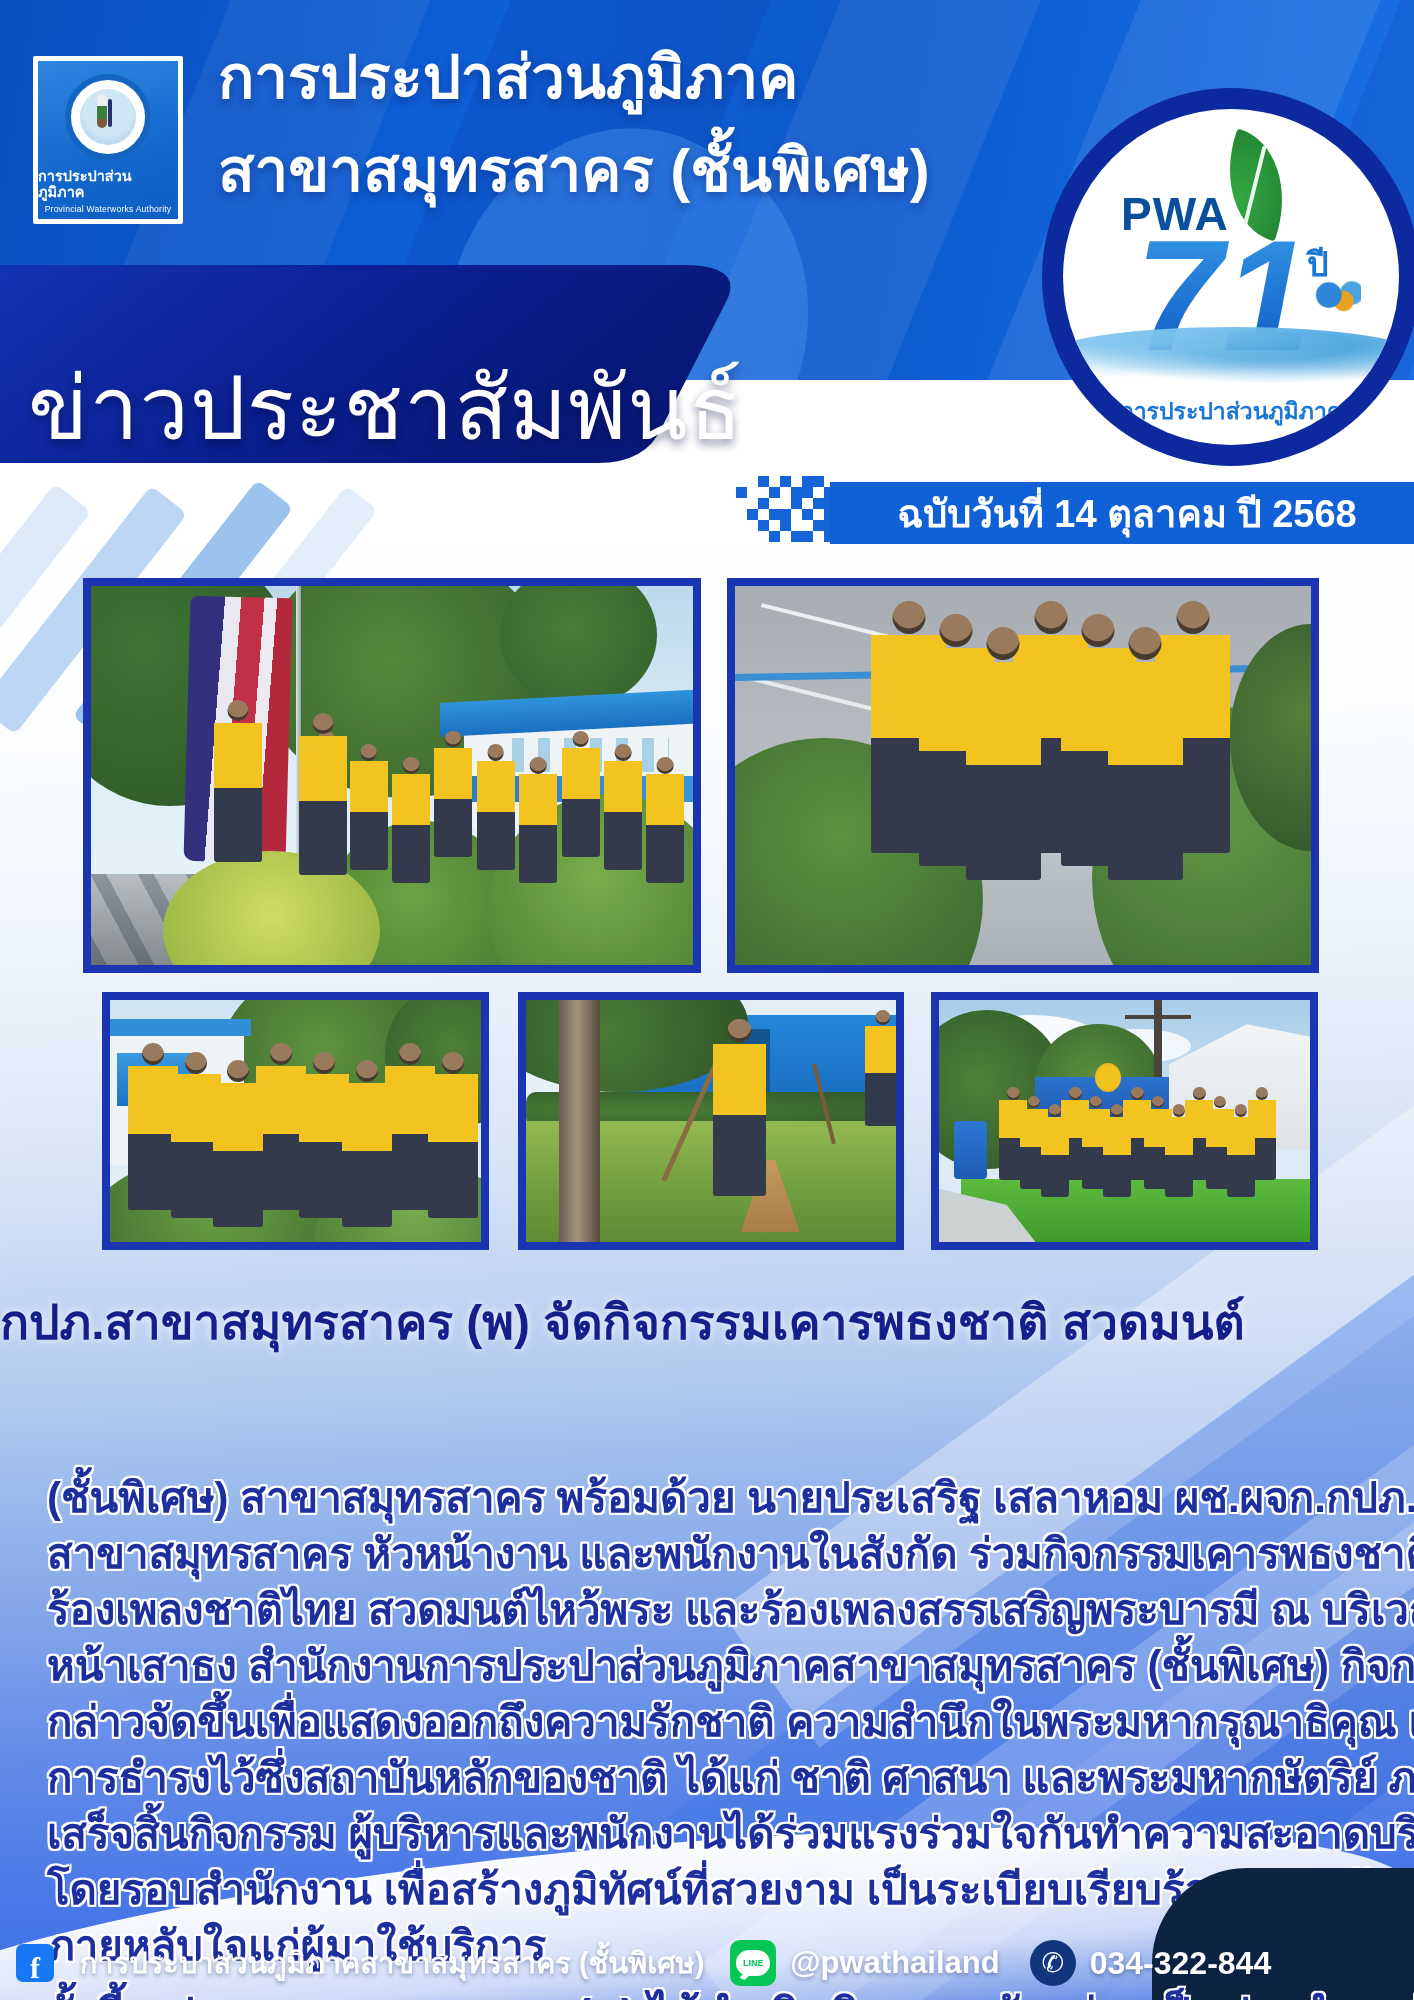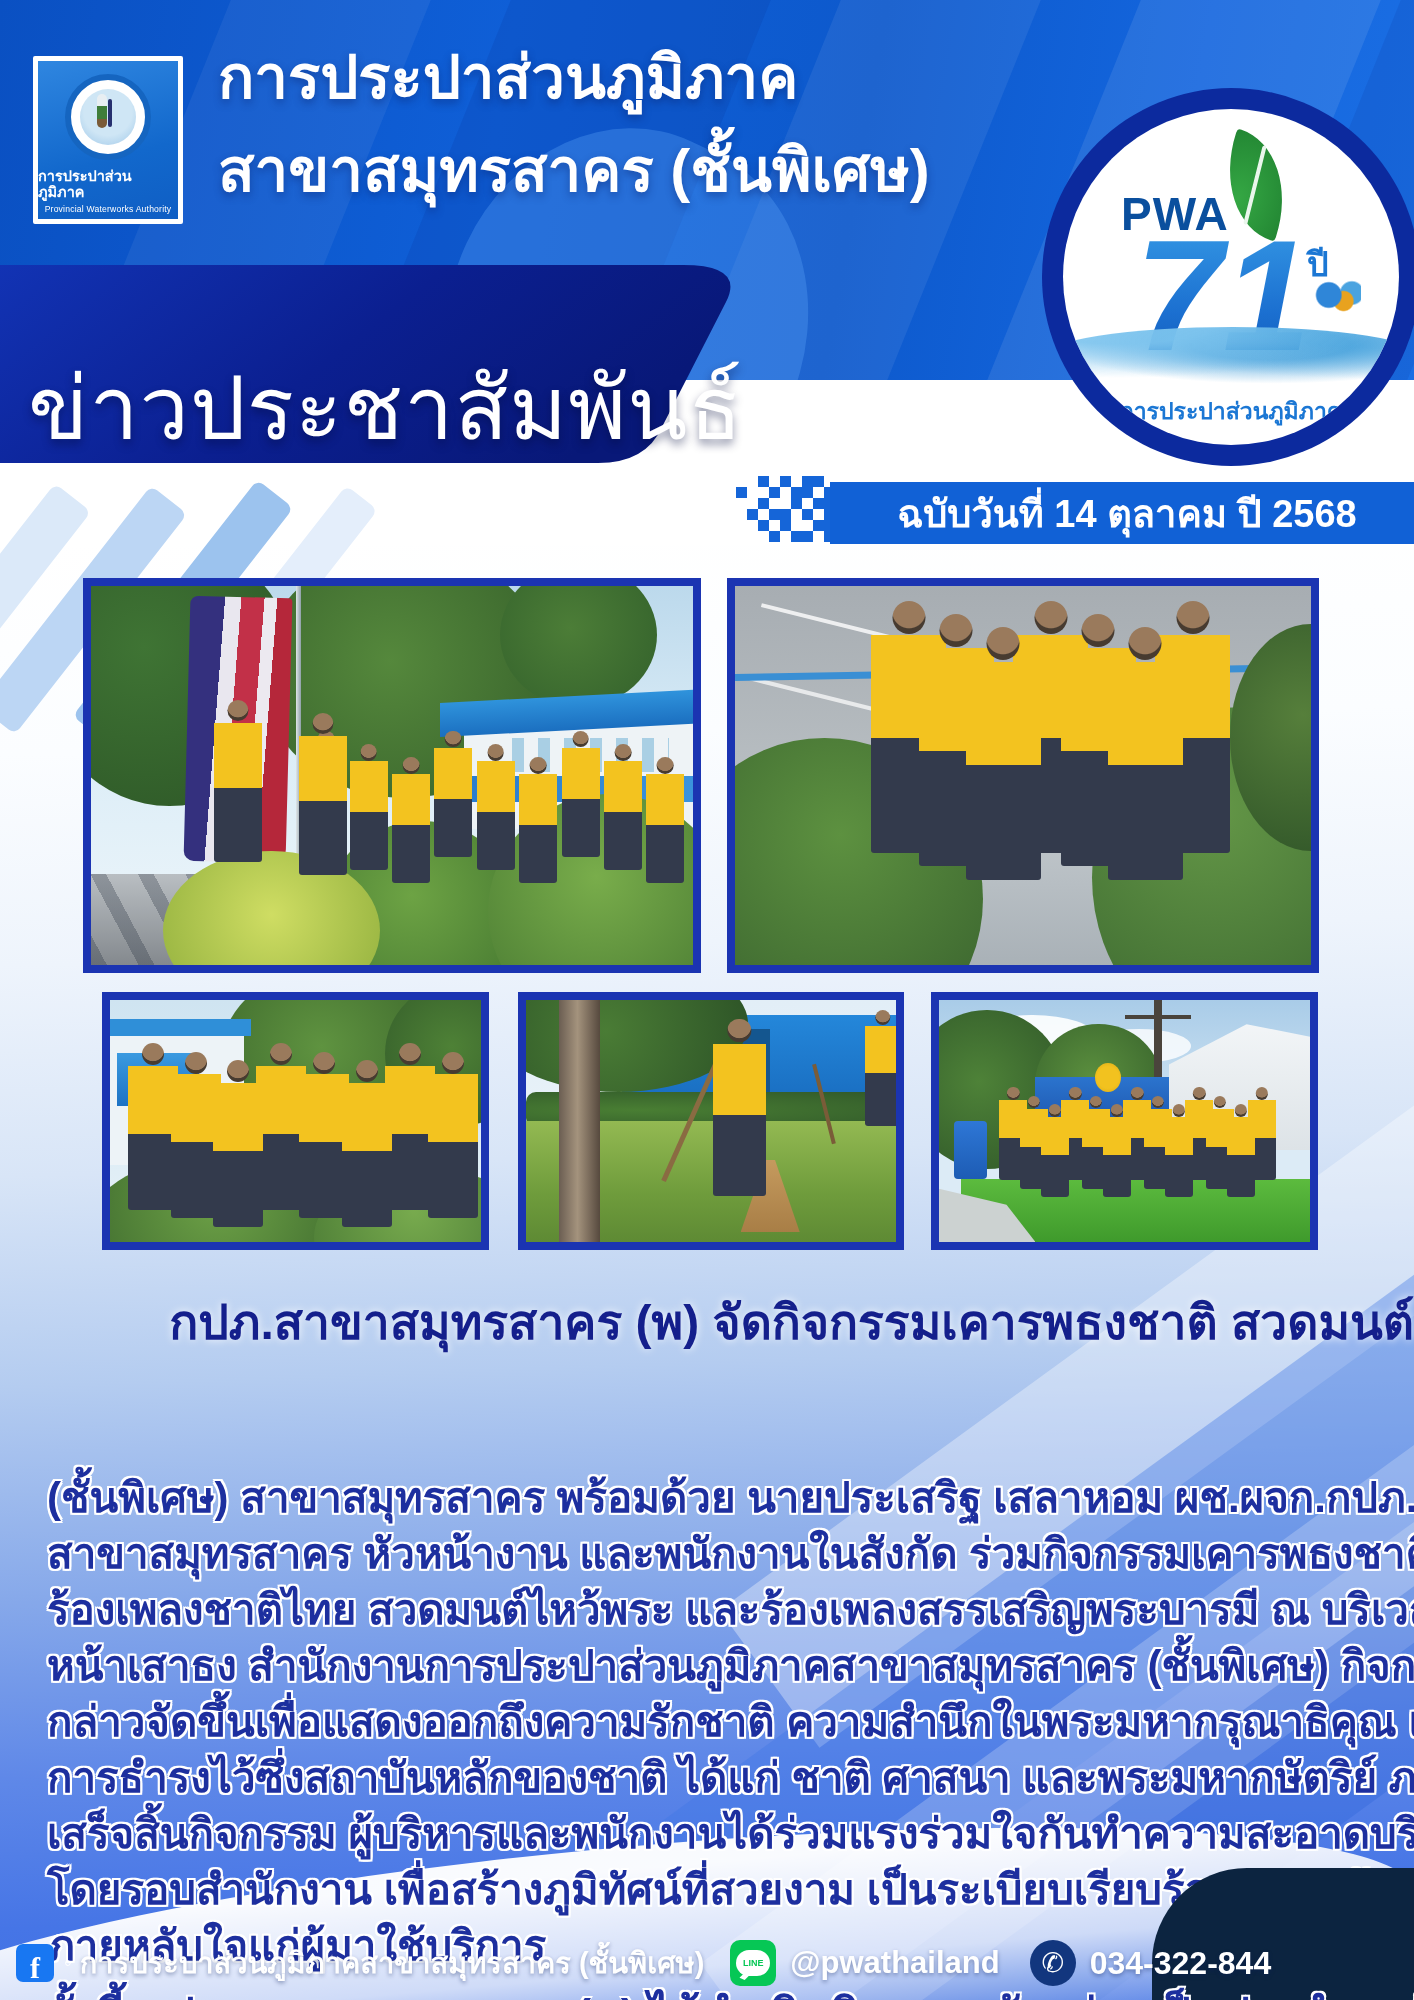--- a/index.html
+++ b/index.html
@@ -83,21 +83,21 @@
   .photo{position:absolute;border:8px solid var(--c-photo_border,#1b34b2);background:#9cc2dc;overflow:hidden;z-index:3;}
   .ph{position:absolute;}
   .blob{position:absolute;border-radius:50%;}
   .fig{position:absolute;border-radius:9px 9px 3px 3px;
     background:linear-gradient(180deg,rgba(0,0,0,0) 0 13%,#f3c31f 13% 54%,#333a4c 54% 100%);}
   .fig::before{content:"";position:absolute;top:-1%;left:50%;transform:translateX(-50%);
     width:44%;aspect-ratio:1/1;border-radius:50%;
     background:radial-gradient(circle at 50% 32%,#9a7a5c 58%,#473b30 62%);}
   .people{position:absolute;z-index:9;}
   
-  .headline{position:absolute;left:0;width:1414px;text-align:right;z-index:4;
+  .headline{position:absolute;left:0;width:1414px;text-align:left;z-index:4;
     color:var(--c-headline,#141f8c);font-weight:bold;font-size:48px;
     text-shadow:0 0 8px rgba(255,255,255,.9);}
   .body-line{position:absolute;left:47px;width:1340px;z-index:4;
     color:var(--c-body_text,#1d2f9f);font-weight:bold;font-size:42px;white-space:nowrap;
     text-shadow:-2px -2px 0 #fff,2px -2px 0 #fff,-2px 2px 0 #fff,2px 2px 0 #fff,-2px 0 0 #fff,2px 0 0 #fff,0 -2px 0 #fff,0 2px 0 #fff;}
   
   .dark-corner{position:absolute;right:0;bottom:0;width:262px;height:132px;z-index:5;
     background:var(--c-dark_corner,#0c2440);border-top-left-radius:95px;}
   .footer-row{position:absolute;left:16px;top:1938px;height:50px;z-index:6;display:flex;align-items:center;}
   .fb-icon{width:38px;height:38px;border-radius:7px;background:var(--c-facebook,#1877f2);

